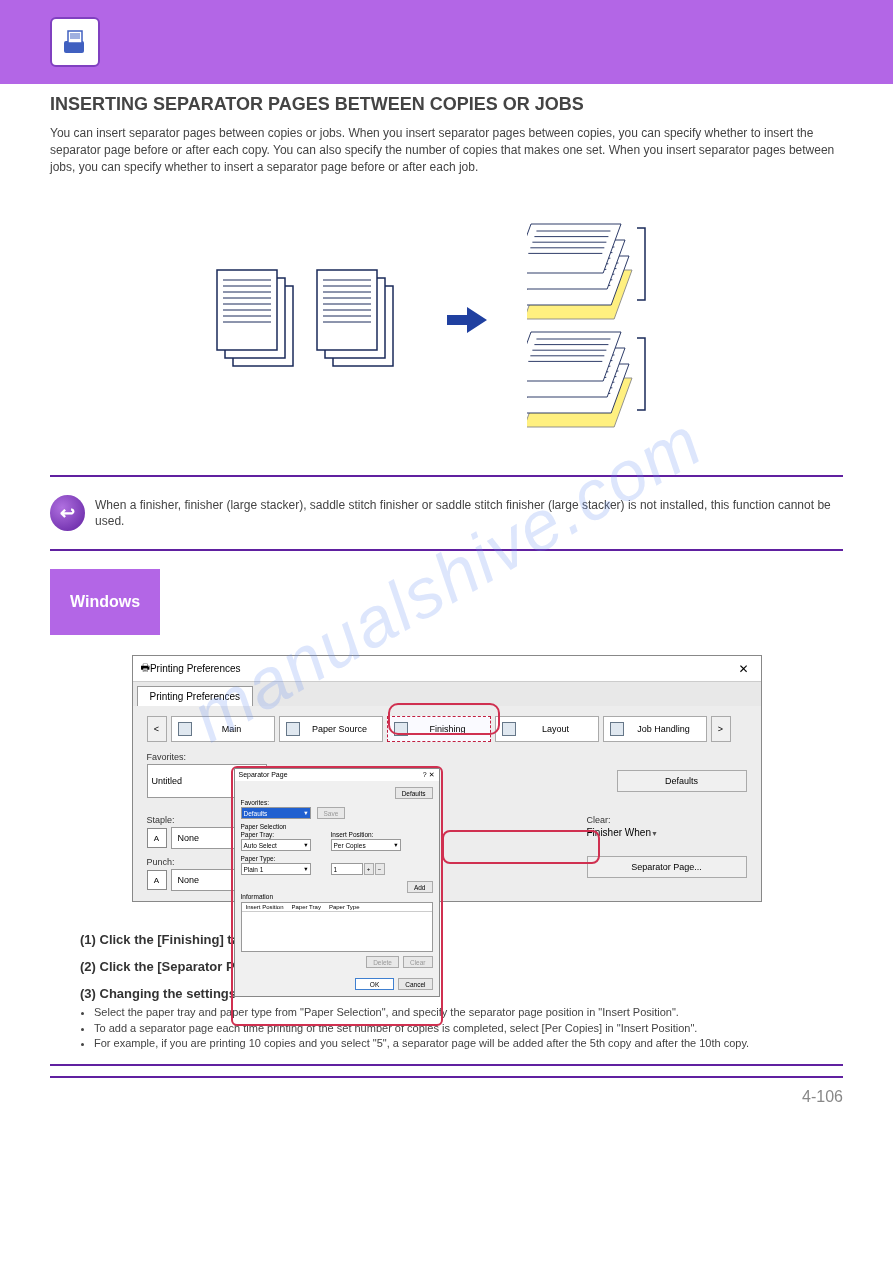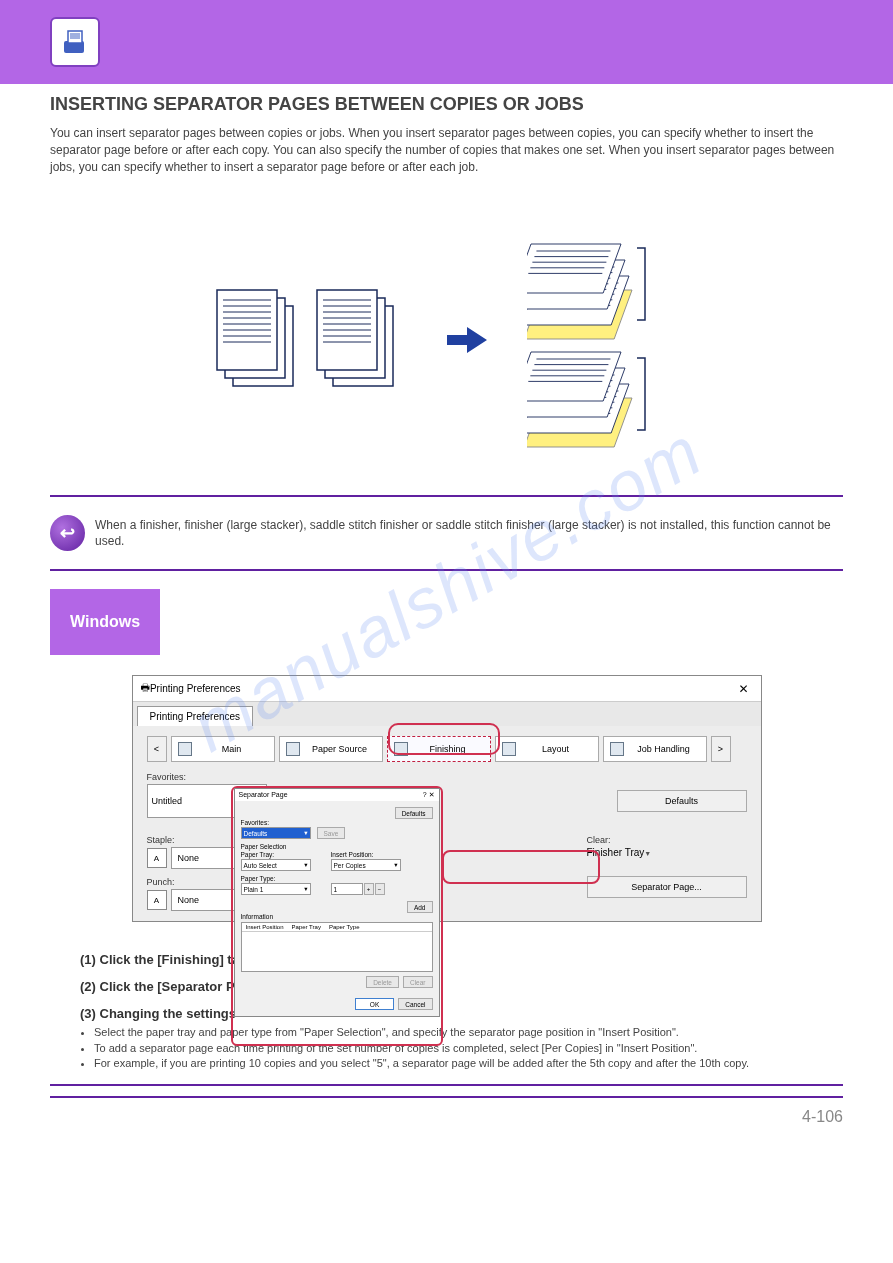--- a/index.html
+++ b/index.html
@@ -5,21 +5,21 @@
   * { box-sizing: border-box; margin: 0; padding: 0; }
   body { font-family: Arial, sans-serif; background: #fff; width: 893px; }
   
   .header-bar { background: #b366e6; height: 84px; display: flex; align-items: center; padding-left: 50px; position: relative; }
   .header-icon { width: 50px; height: 50px; background: #fff; border: 2px solid #8040c0; border-radius: 6px; display: flex; align-items: center; justify-content: center; }
   
   .body-content { padding: 10px 50px 40px 50px; }
   .page-num { text-align: right; font-size: 16px; color: #888; margin-bottom: 12px; }
   
   .section-title { font-size: 18px; font-weight: bold; color: #444; margin-bottom: 10px; }
-  .intro-text { font-size: 12px; color: #444; margin-bottom: 20px; line-height: 1.4; }
+  .intro-text { font-size: 12px; color: #444; line-height: 1.4; }
   
   .illustration { display: flex; align-items: center; justify-content: center; gap: 40px; position: relative; height: 290px; }
   
   .divider { border-top: 2px solid #6020a0; margin: 10px 0; }
   
   .back-icon { width: 36px; height: 36px; background: radial-gradient(circle at 35% 35%, #b070e0, #6020a0); border-radius: 50%; display: flex; align-items: center; justify-content: center; margin: 8px 0; }
   .back-icon::before { content: '↩'; color: #fff; font-size: 18px; font-weight: bold; }
   
   .back-row { display: flex; align-items: center; gap: 10px; }
   .back-text { font-size: 12px; color: #444; line-height: 1.4; }
@@ -301,21 +301,21 @@
                     <div class="sel">
                       <span>None</span>
                       <span class="caret">▼</span>
                     </div>
                   </div>
           </div>
         </div>
         <div class="col col-right" style="margin-left:auto">
           <div>
             <span class="fld-label">Clear:</span>
-            <div class="sel"><span>Finisher Tray</span><span class="caret">▼</span></div>
+            <div class="sel"><span>Finisher When</span><span class="caret">▼</span></div>
           </div>
           <div class="btn sep-btn">Separator Page...</div>
         </div>
       </div>
     </div>
   </div>
 
   <div class="popup">
     <div class="popup-title"><span class="t">Separator Page</span><span>?</span>&nbsp;<span>✕</span></div>
     <div class="popup-body">

